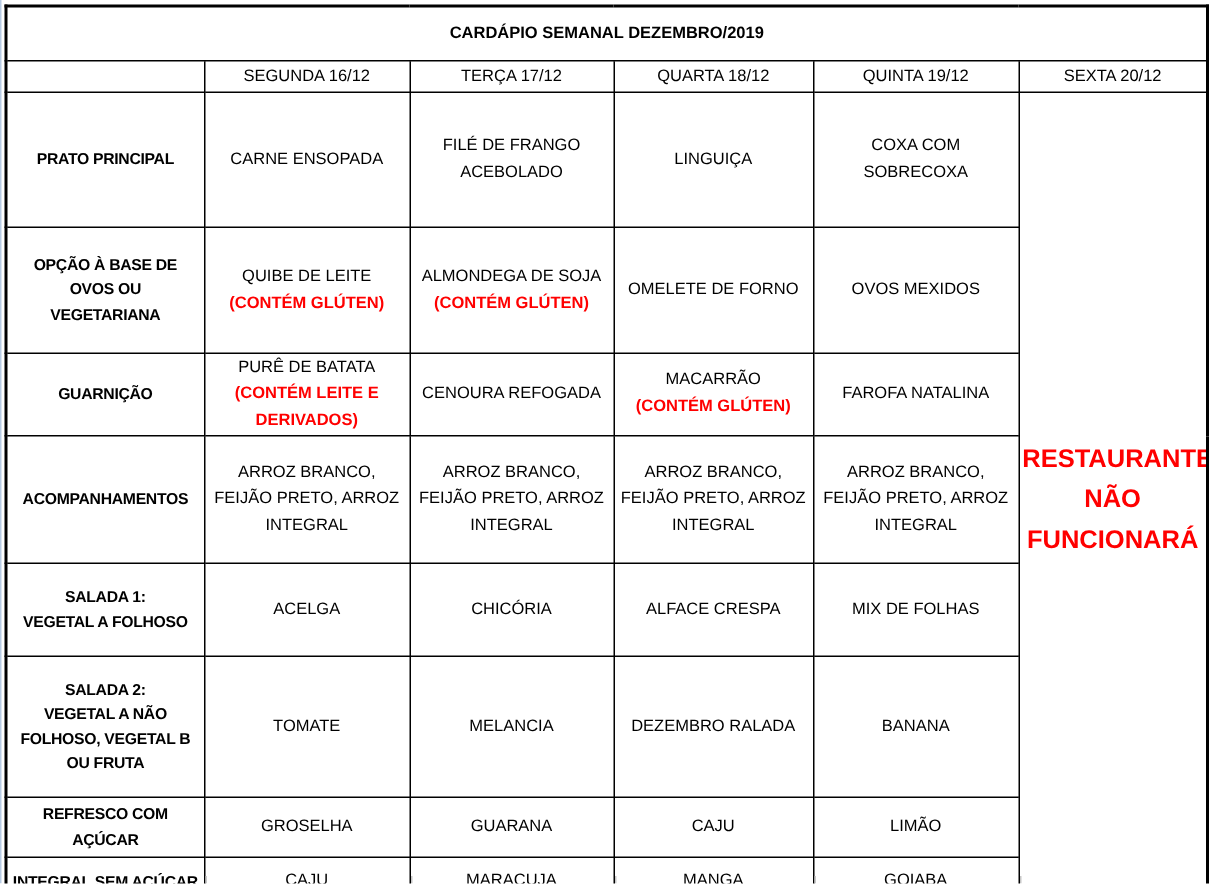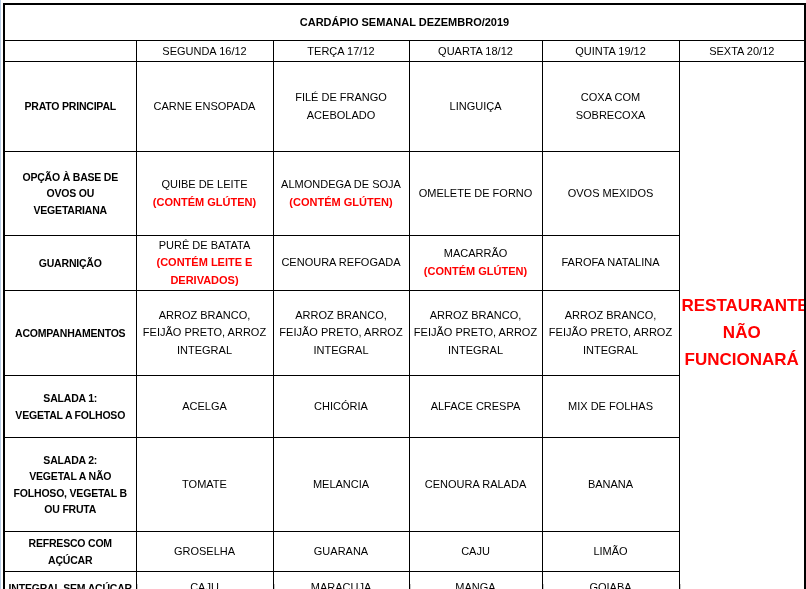--- a/index.html
+++ b/index.html
@@ -200,21 +200,21 @@
 VEGETAL A NÃO
 FOLHOSO, VEGETAL B
 OU FRUTA</th>
       <td class="datacell">
         <div>TOMATE</div>
       </td>
       <td class="datacell">
         <div>MELANCIA</div>
       </td>
       <td class="datacell">
-        <div>CENOURA RALADA</div>
+        <div>DEZEMBRO RALADA</div>
       </td>
       <td class="datacell">
         <div>BANANA</div>
       </td>
     </tr>
 
     <tr class="data-row" style="height:40px">
       <th class="rowlabel">REFRESCO COM
 AÇÚCAR</th>
       <td class="datacell">

